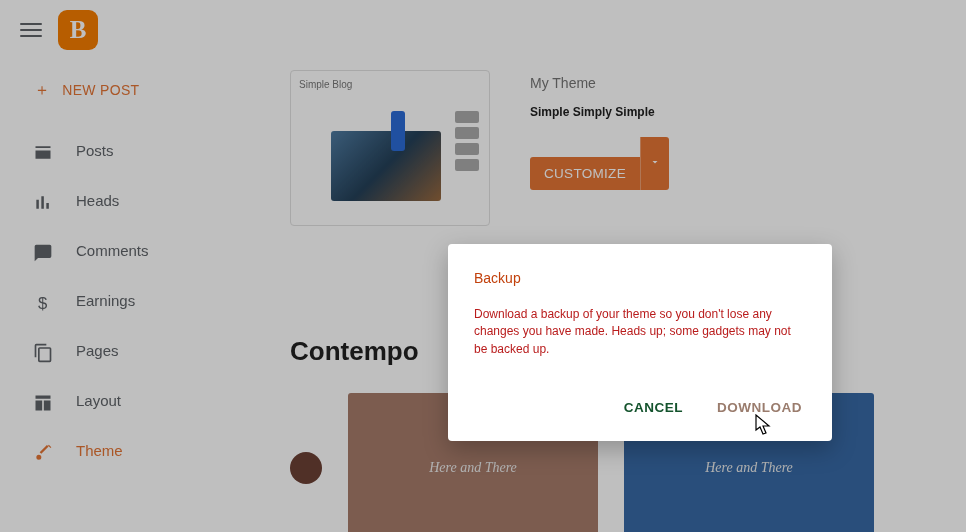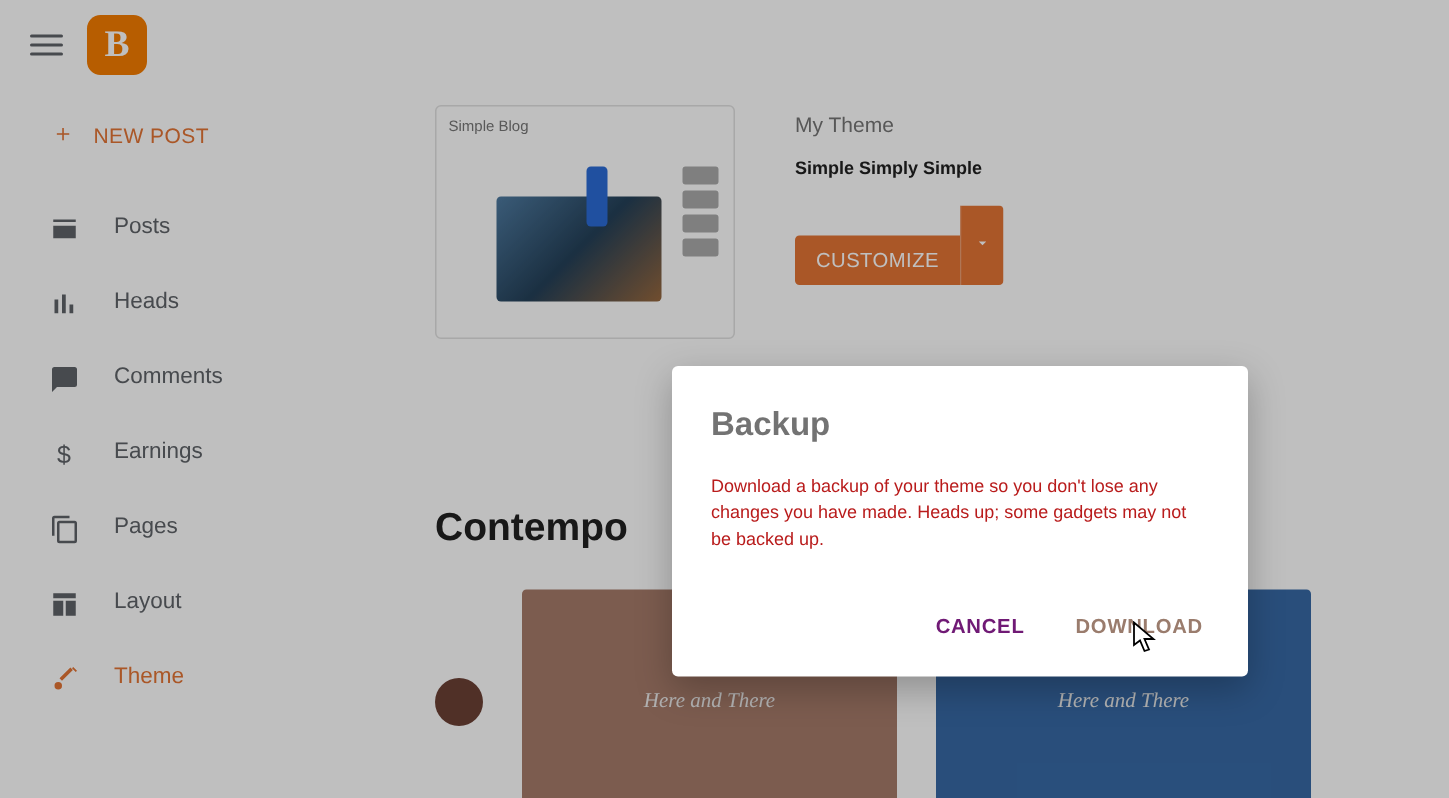--- a/index.html
+++ b/index.html
@@ -40,24 +40,24 @@
   .btn-customize-dd { background: #e37435; border: none; border-left: 1px solid rgba(255,255,255,0.3); padding: 0 8px; border-radius: 0 3px 3px 0; cursor: pointer; display: flex; align-items: center; }
   .btn-customize-dd svg { fill: #fff; }
 
   .section-title { margin-top: 110px; font-size: 26px; font-weight: bold; color: #212121; }
   .theme-cards { display: flex; gap: 26px; margin-top: 26px; align-items: center; }
   .avatar { width: 32px; height: 32px; border-radius: 50%; background: #6b4035; }
   .theme-card { width: 250px; height: 150px; background: #a67b6a; color: #ededed; display: flex; align-items: center; justify-content: center; font-family: Georgia, serif; font-size: 14px; font-style: italic; border-radius: 3px; }
   .theme-card.blue { background: #3769a5; }
 
   .modal { position: absolute; left: 448px; top: 244px; width: 384px; background: #fff; border-radius: 4px; z-index: 20; box-shadow: 0 8px 24px rgba(0,0,0,0.25); padding: 26px 26px 18px 26px; }
-  .modal-title { font-size: 22px; font-weight: bold; color: #737373; margin-bottom: 20px; }
+  .modal-title { font-size: 14px; font-weight: normal; color: #c2410c; margin-bottom: 20px; }
   .modal-body { font-size: 12px; color: #b91c1c; line-height: 1.45; }
   .modal-actions { display: flex; justify-content: flex-end; gap: 26px; margin-top: 34px; }
-  .modal-btn { background: none; border: none; font-size: 13.5px; font-weight: 600; letter-spacing: .5px; cursor: pointer; color: #701a75; padding: 8px 4px; }
+  .modal-btn { background: none; border: none; font-size: 13.5px; font-weight: 600; letter-spacing: .5px; cursor: pointer; color: #14532d; padding: 8px 4px; }
   .modal-btn.primary { color: #9a7c6d; position: relative; }
   .cursor { position: absolute; left: 755px; top: 414px; z-index: 30; pointer-events: none; }
 </style>
 </head>
 <body>
 
 <div class="app">
 
   <div class="topbar">
     <div class="hamburger">

